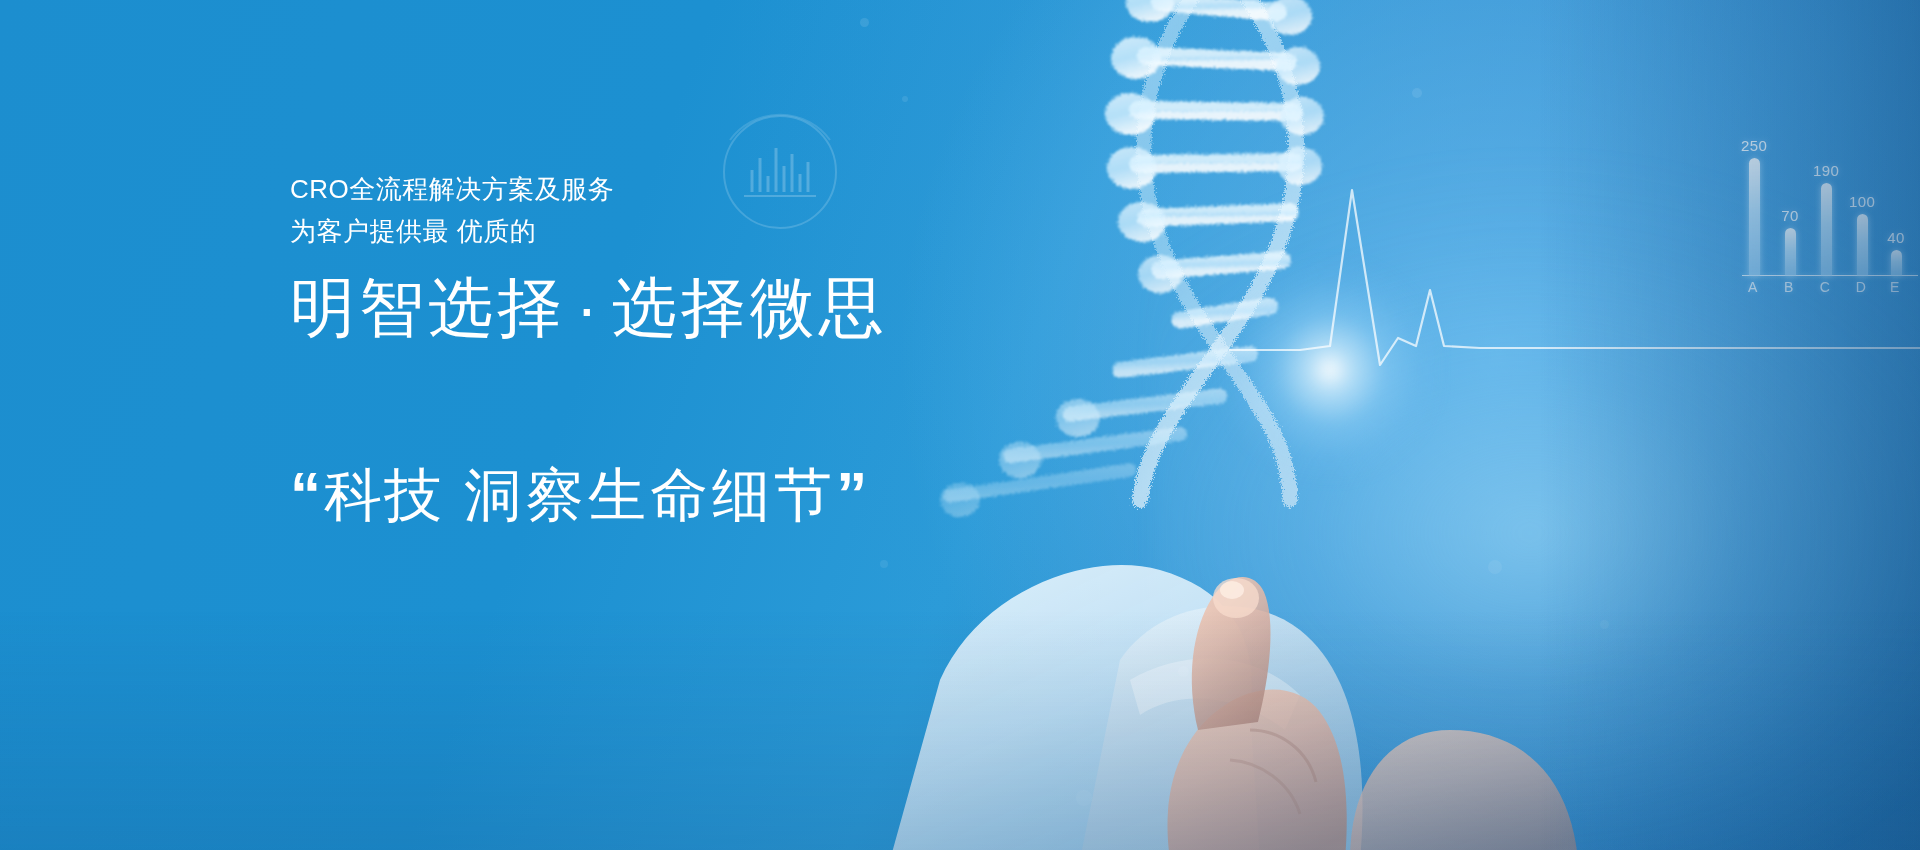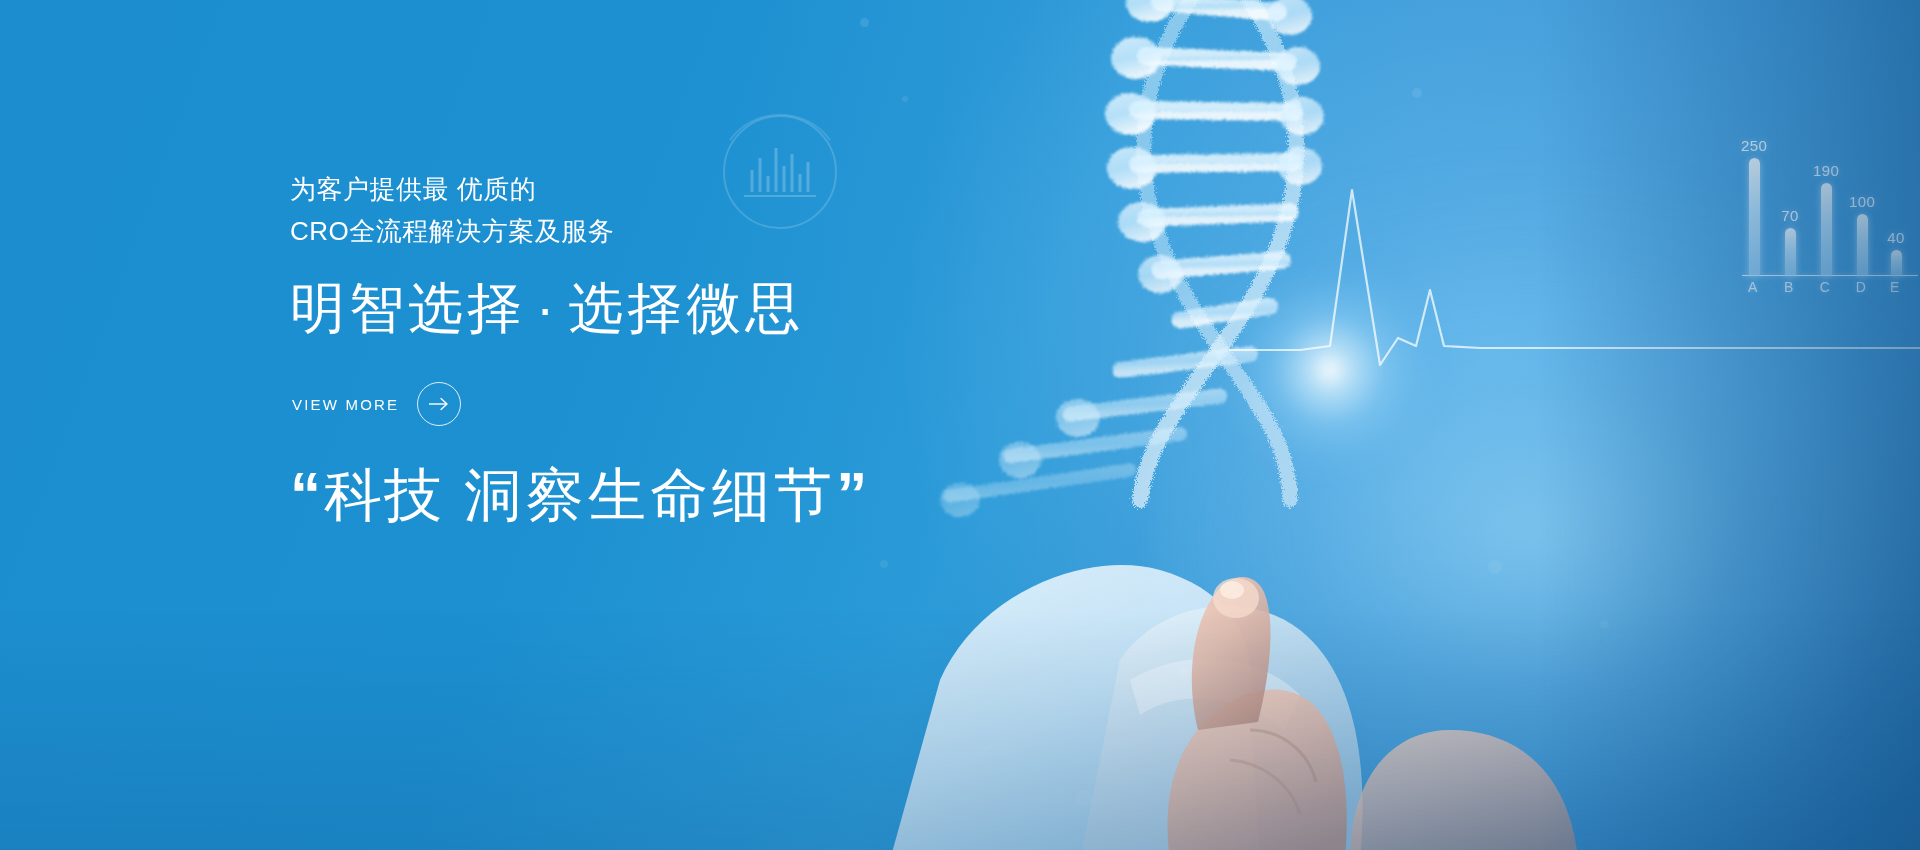--- a/index.html
+++ b/index.html
@@ -116,21 +116,21 @@
     font-size:26px;
     line-height:42px;
     color:#ffffff;
     font-weight:400;
     letter-spacing:.5px;
   }
   .sub-block { position:absolute; top:168px; left:0; }
 
   .headline {
     position:absolute; top:272px; left:0;
-    font-size:55px;
+    font-size:65px;
     line-height:72px;
     color:#ffffff;
     font-weight:400;
     letter-spacing:4px;
     white-space:nowrap;
   }
   .headline .dot-sep { padding:0 10px; }
 
   .view-more {
     position:absolute; top:382px; left:2px;
@@ -349,37 +349,28 @@
   <div class="bokeh" style="left:1412px;top:88px;  width:10px; height:10px; opacity:.28;"></div>
   <div class="bokeh" style="left:1488px;top:560px; width:14px; height:14px; opacity:.22;"></div>
   <div class="bokeh" style="left:1178px;top:666px; width:11px; height:11px; opacity:.25;"></div>
   <div class="bokeh" style="left:1076px;top:790px; width:16px; height:16px; opacity:.20;"></div>
   <div class="bokeh" style="left:880px; top:560px; width:8px;  height:8px;  opacity:.26;"></div>
   <div class="bokeh" style="left:1600px;top:620px; width:9px;  height:9px;  opacity:.18;"></div>
 
   <div class="copy">
 
     <div class="sub-block">
+      <div class="sub-line">CRO全流程解决方案及服务</div>
       <div class="sub-line">为客户提供最 优质的</div>
-      <div class="sub-line">CRO全流程解决方案及服务</div>
     </div>
 
     <div class="headline">
       <span>明智选择</span><span class="dot-sep">·</span><span>选择微思</span>
     </div>
 
-    <div class="view-more">
-      <span class="view-more-label">VIEW MORE</span>
-      <span class="view-more-circle">
-        <svg width="22" height="14" viewBox="0 0 22 14" xmlns="http://www.w3.org/2000/svg">
-          <line x1="1" y1="7" x2="19" y2="7" stroke="#ffffff" stroke-width="1.4"></line>
-          <polyline points="13,1.6 19,7 13,12.4" fill="none" stroke="#ffffff" stroke-width="1.4" stroke-linecap="round" stroke-linejoin="round"></polyline>
-        </svg>
-      </span>
-    </div>
 
     <div class="quote">
       <span class="q-mark">“</span><span class="q-strong">科技</span><span class="q-light"> 洞察生命细节</span><span class="q-mark">”</span>
     </div>
 
   </div>
 
   <div class="edge-shade"></div>
   <div class="bottom-shade"></div>
 </div>

